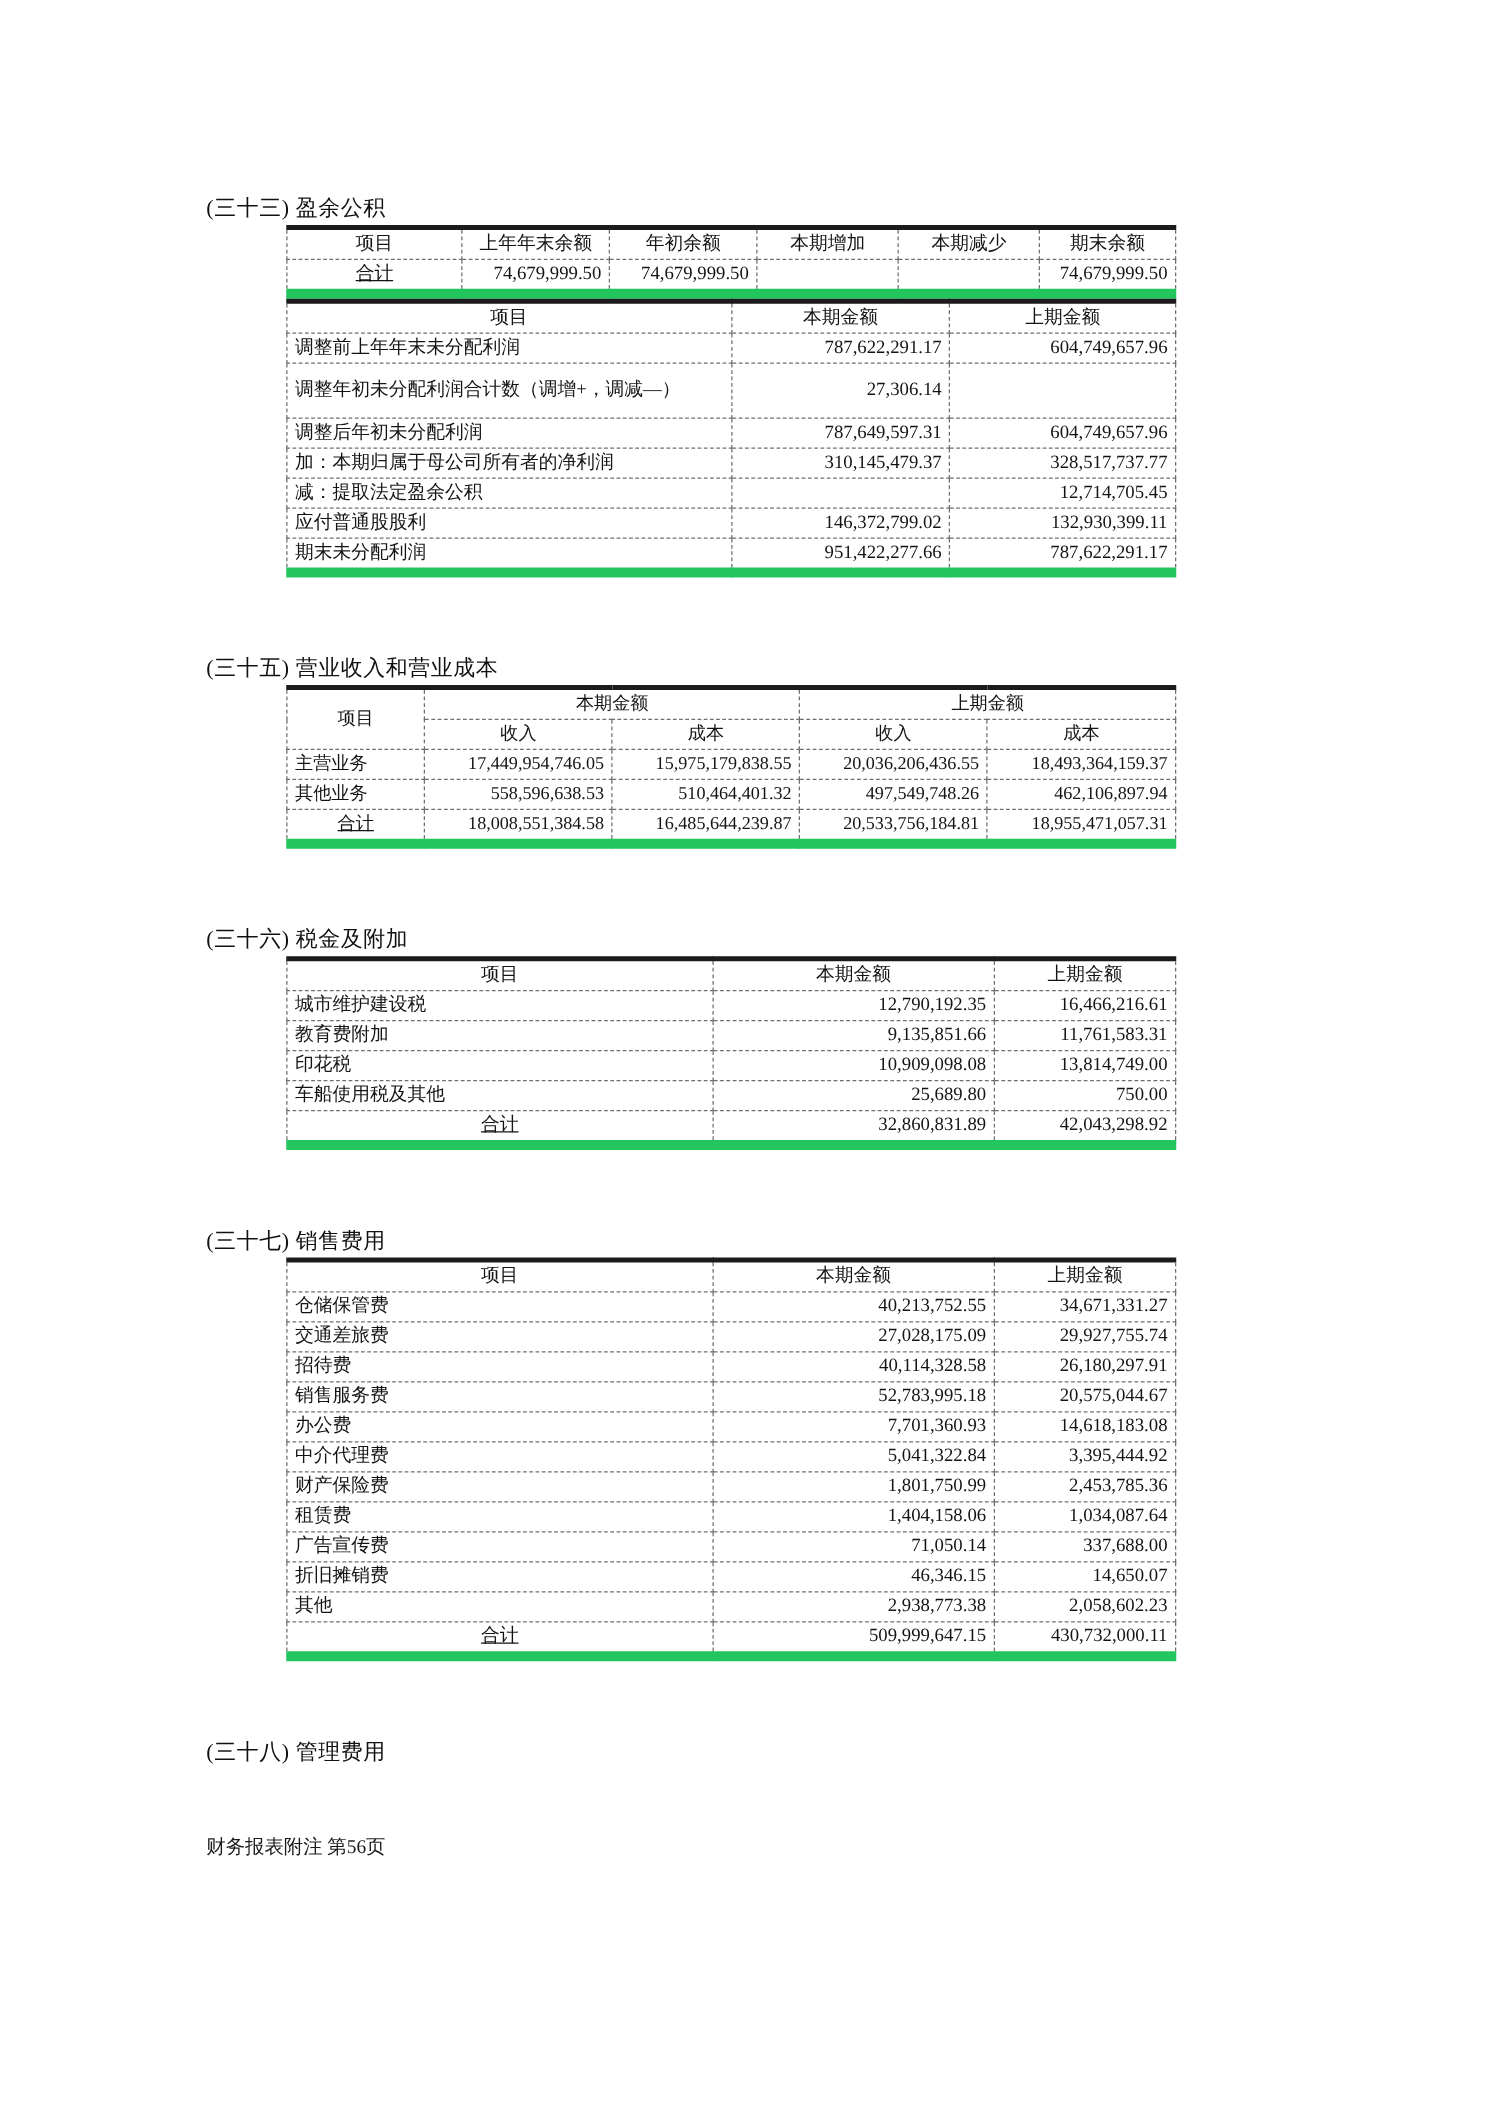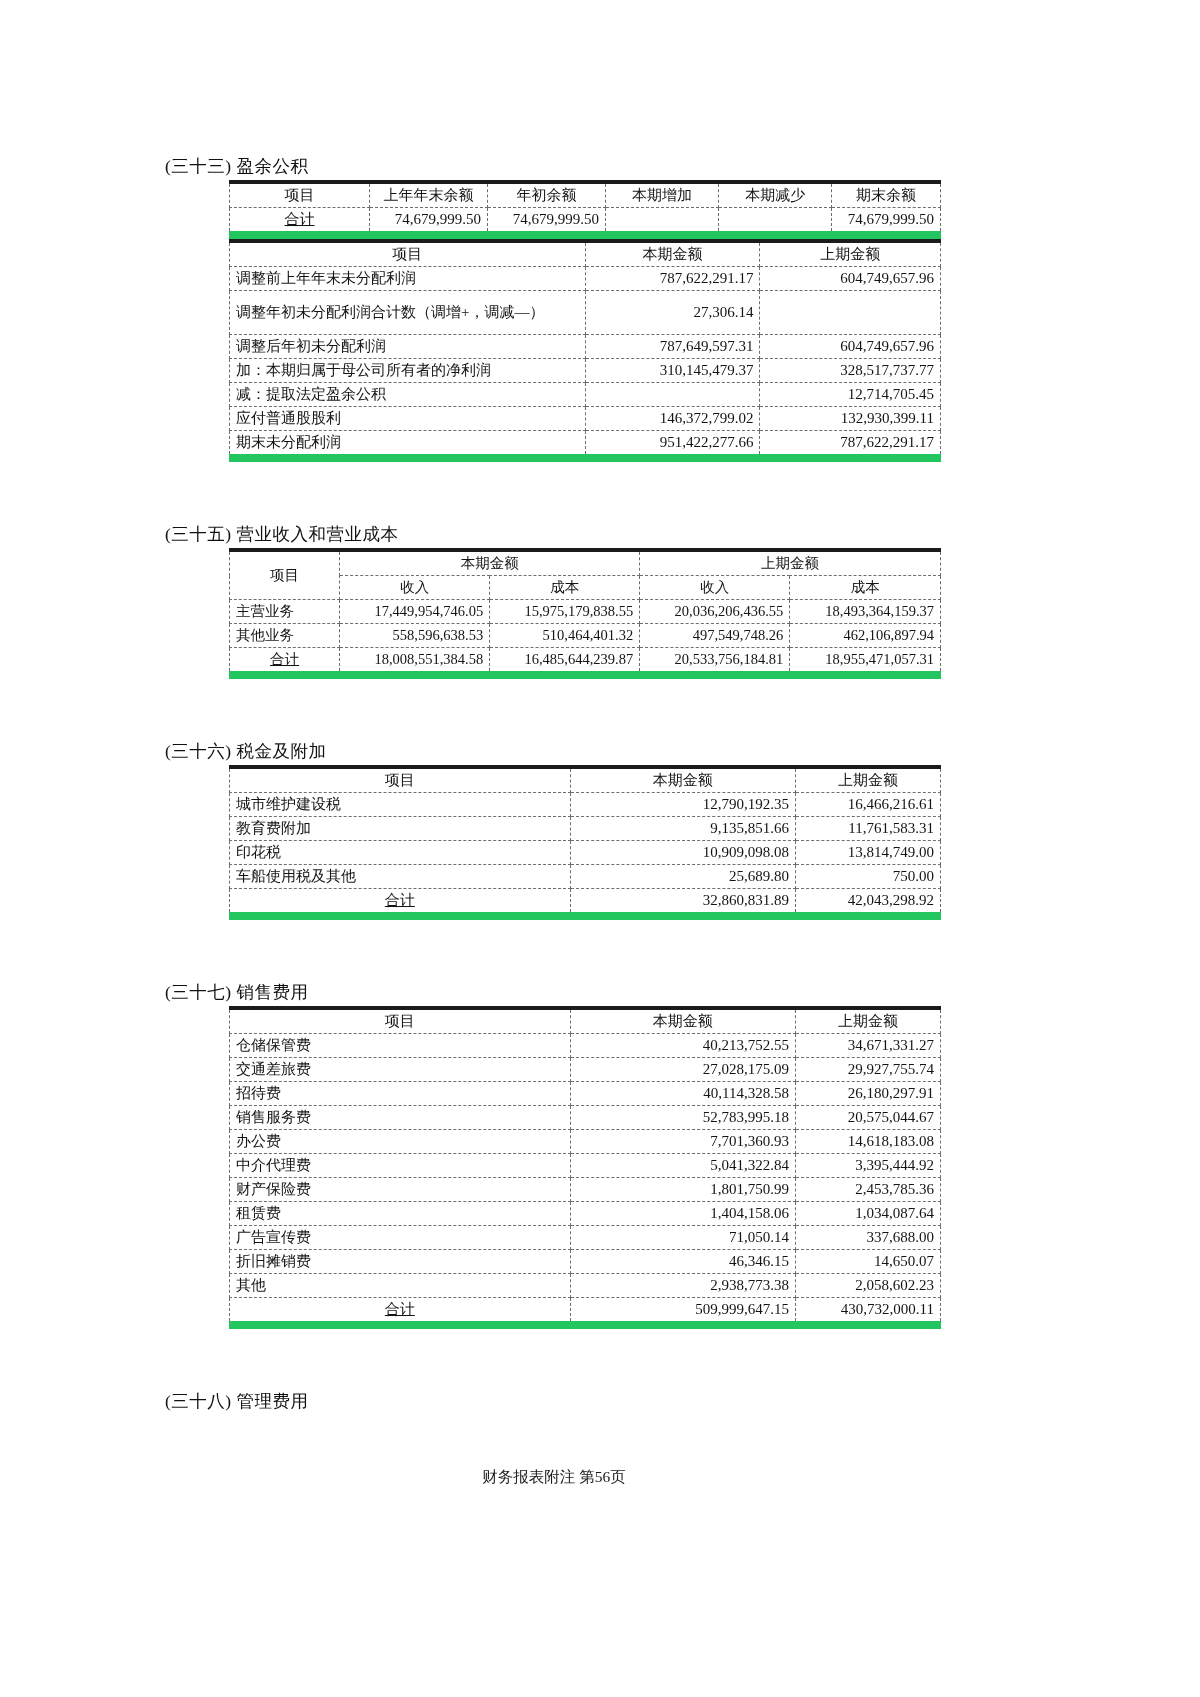--- a/index.html
+++ b/index.html
@@ -31,21 +31,21 @@
   }
   .tbl thead th { height: 23px; text-align: center; }
   .r { text-align: right; padding-right: 7px; }
   .l { text-align: left; padding-left: 10px; }
   .c { text-align: center; text-decoration: underline; }
   .ind { padding-left: 42px; }
   tr.tall td { height: 44px; }
   td.wraplbl { padding-right: 34px; }
   table.s35 { font-size: 14.5px; }
   .footer {
-    width: 778px; text-align: center;
+    width: 778px; text-align: left;
     margin-top: 56px; font-size: 15.5px; color: #1a1a1a;
   }
 </style>
 </head>
 <body>
 
 <div class="content">
 
   <h2 class="sec first">(三十三) 盈余公积</h2>
   <table class="tbl">

